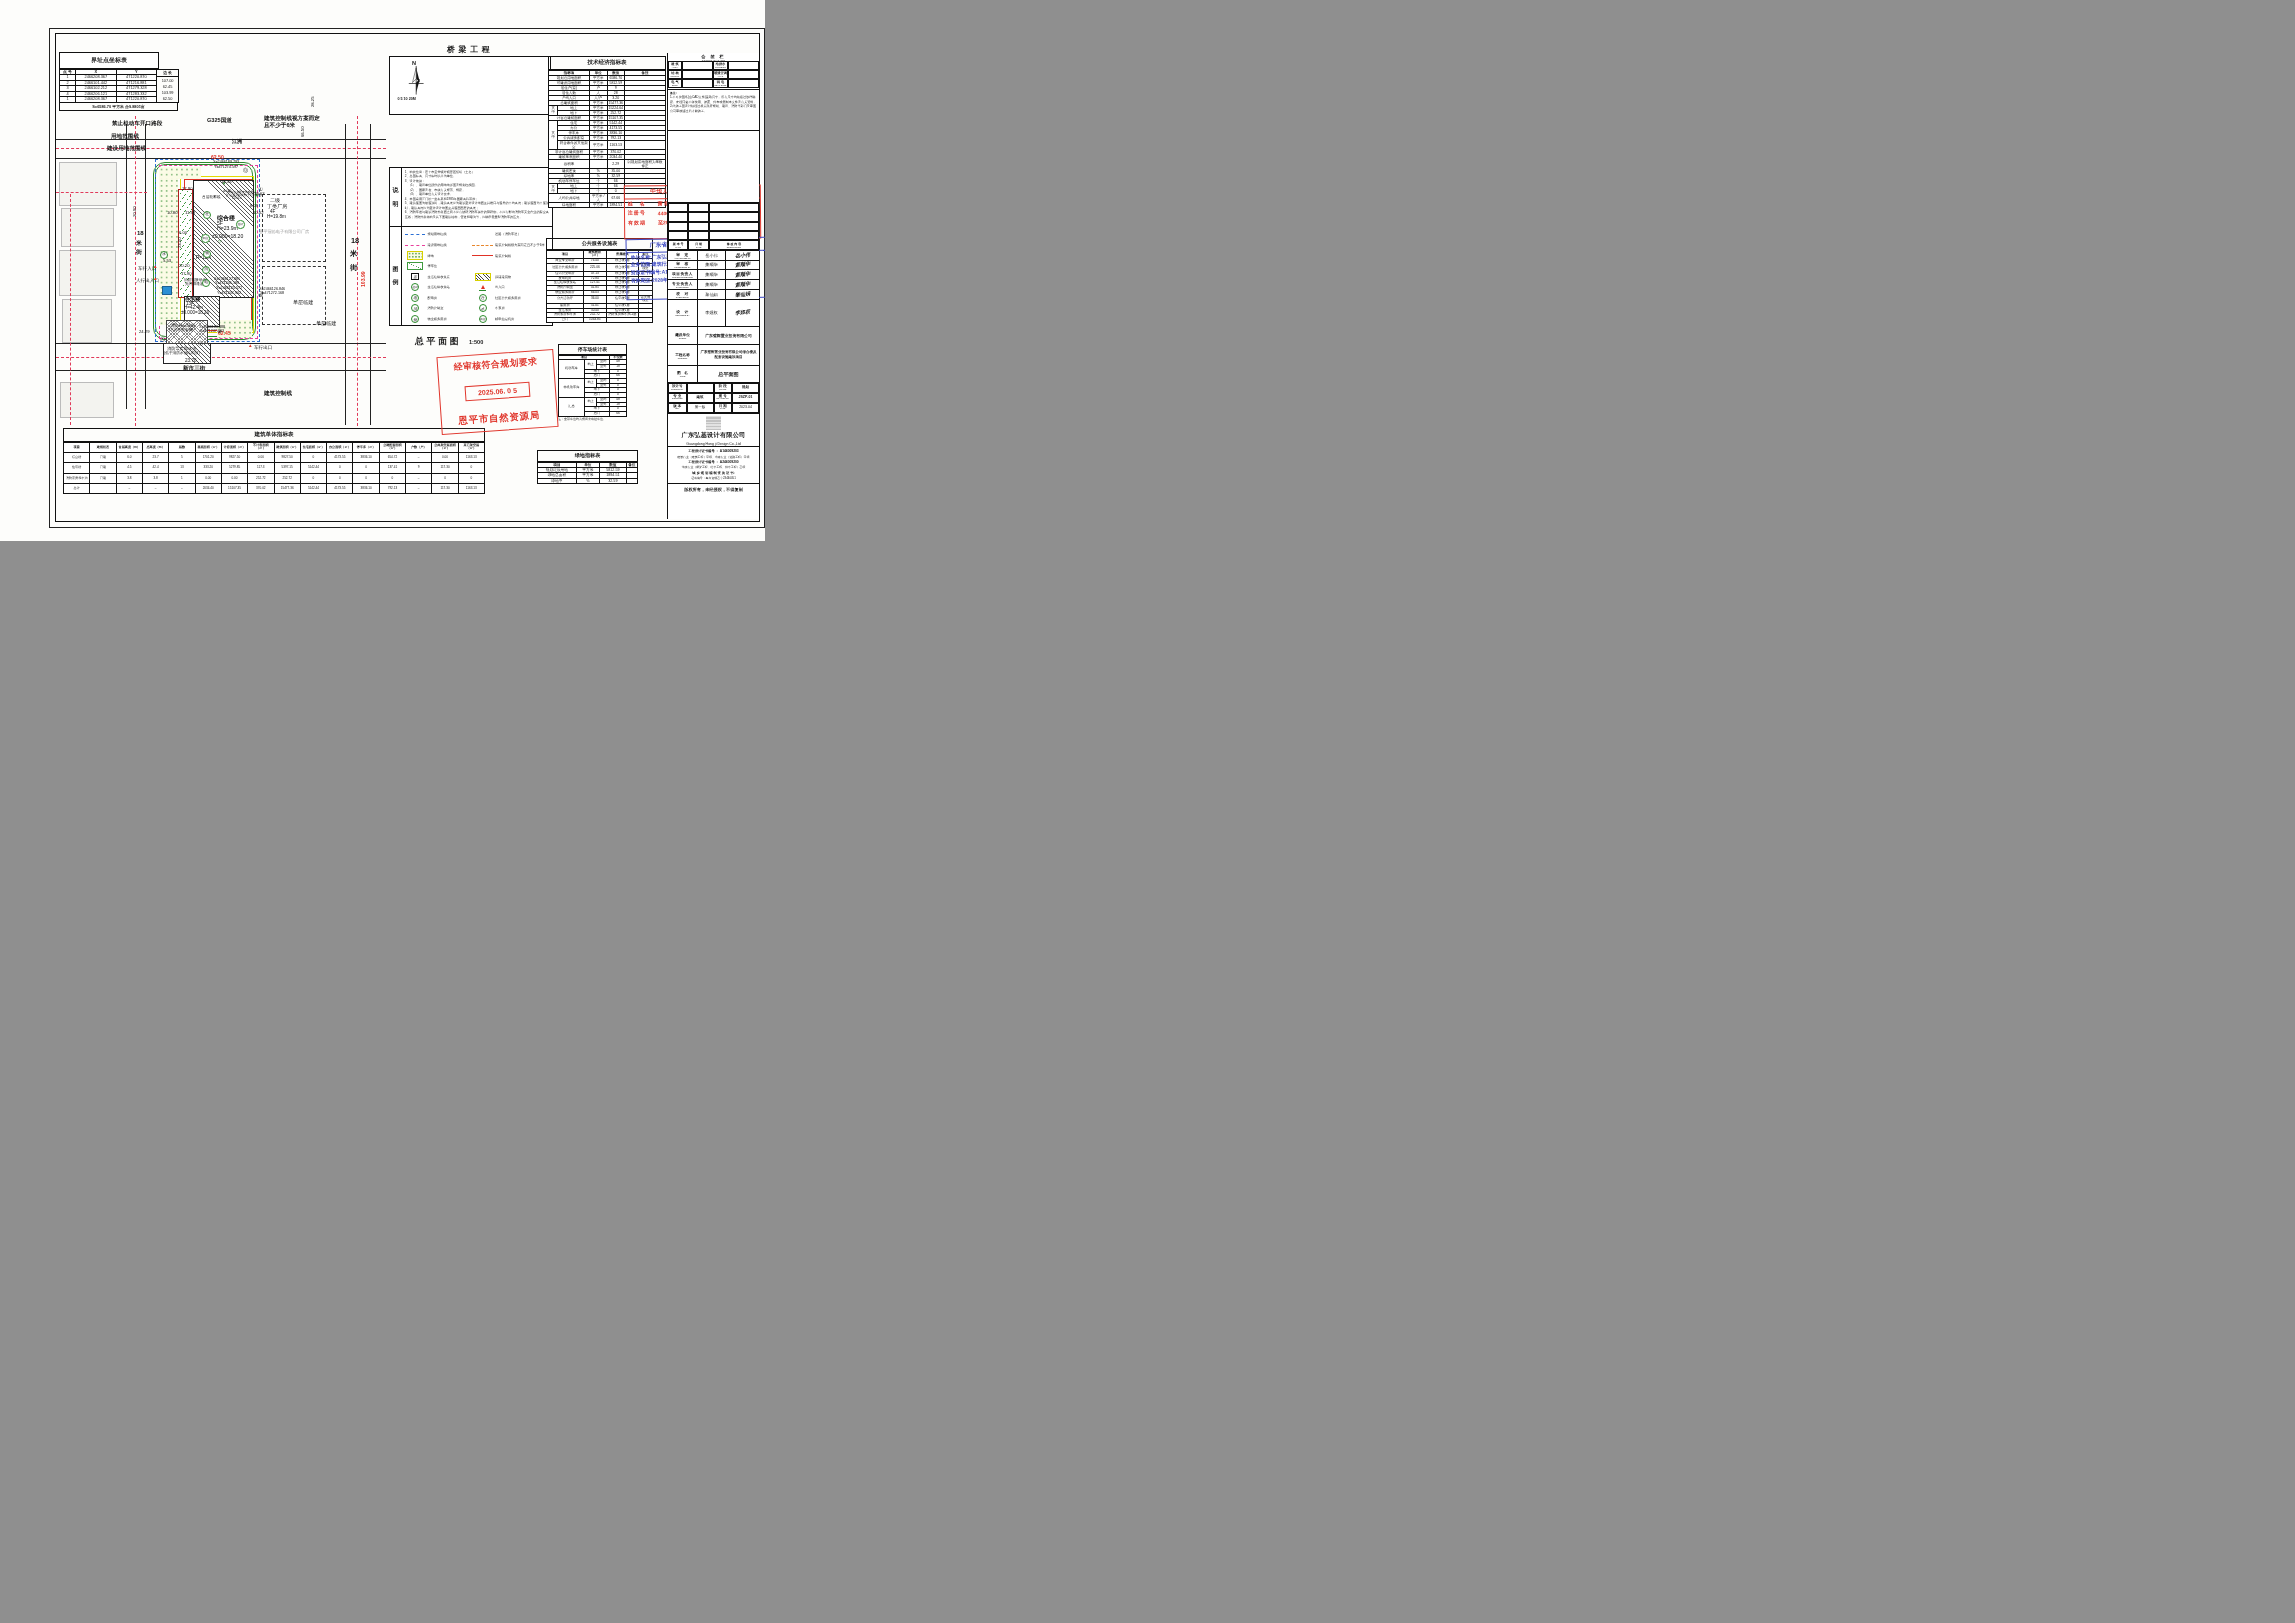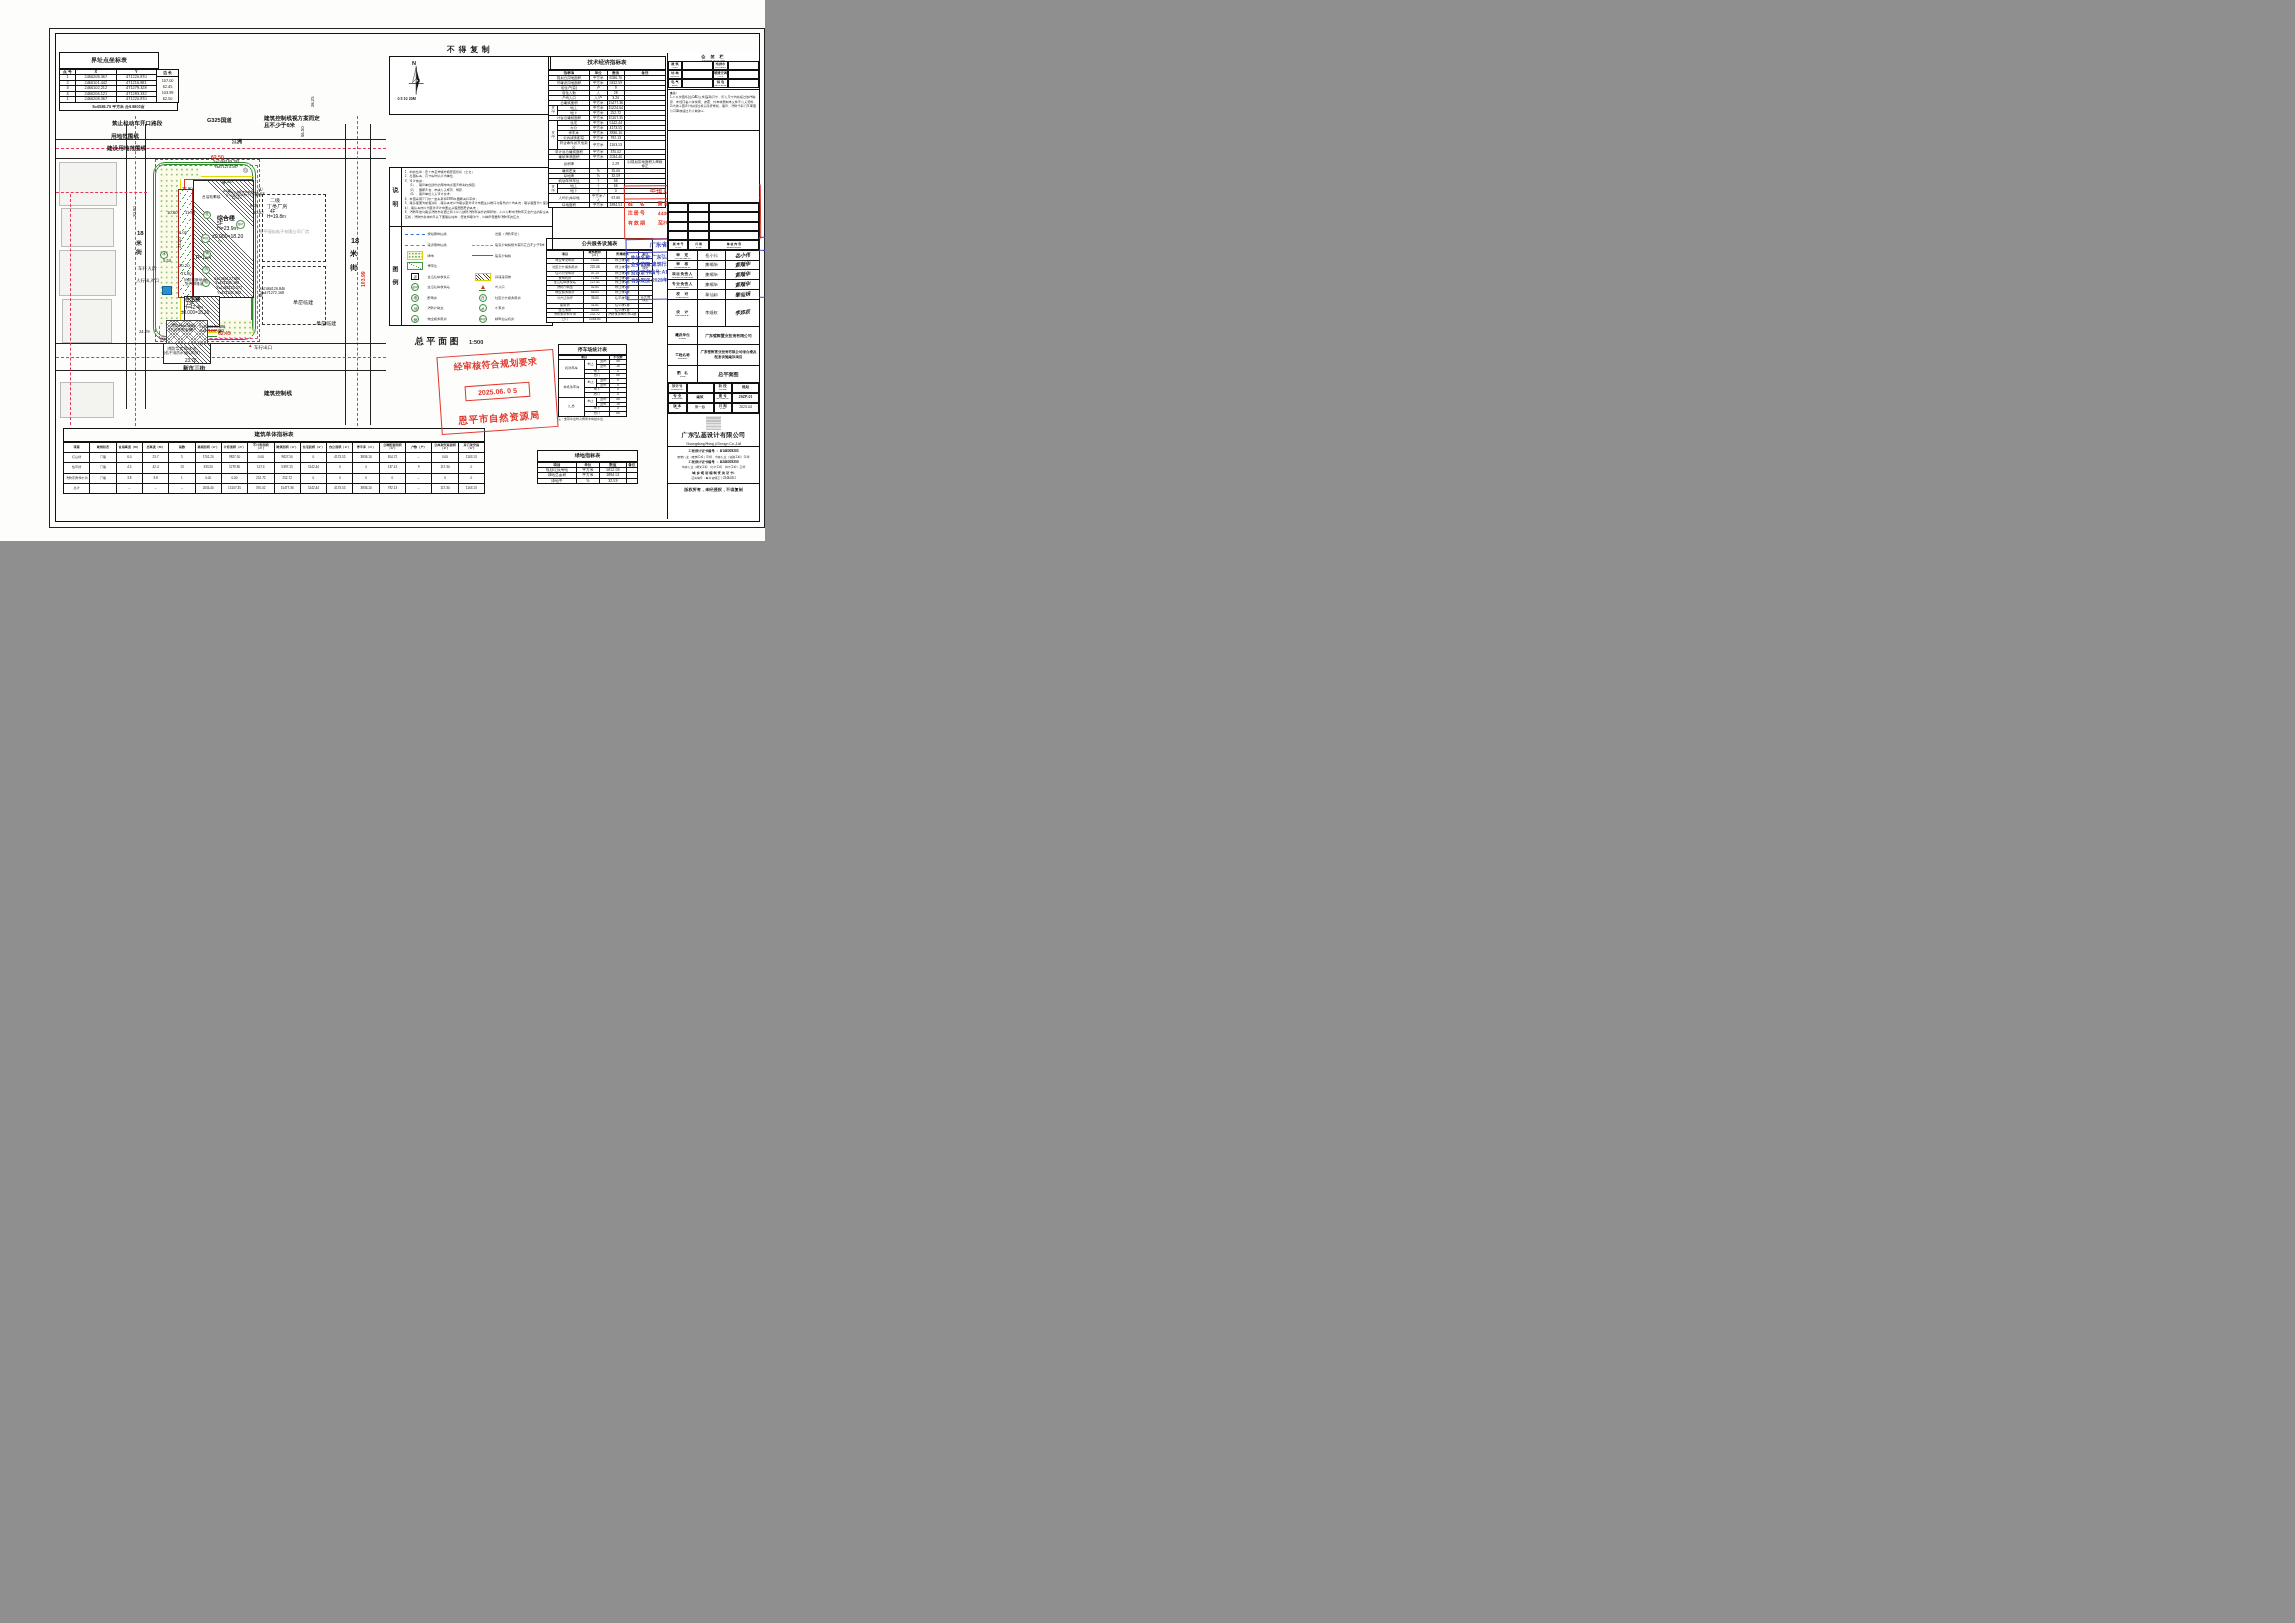--- a/index.html
+++ b/index.html
@@ -345,21 +345,21 @@
           <span>107.00</span>
           <span>62.45</span>
           <span>103.99</span>
           <span>62.50</span>
         </div>
       </div>
     </div>
     <div style="border:0.5px solid #111;border-top:none;width:119px;box-sizing:border-box;font-size:3.9px;text-align:center;padding:1.4px 0;font-weight:bold">S=6586.70 平方米 合9.8801亩</div>
   </div>
 
-  <div class="abs" id="loc-title">不得复制</div>
+  <div class="abs" id="loc-title">桥梁工程</div>
   <div class="abs" id="loc-box">
     <div class="abs" style="left:22px;top:2.8px;font-size:5.6px;font-weight:bold">N</div>
     <svg class="abs" style="left:15.7px;top:8.3px" width="20.4" height="30.5" viewBox="0 0 44 66">
       <line x1="22" y1="2" x2="22" y2="64" stroke="#111" stroke-width="1.5"></line>
       <polygon points="22,6 30,38 22,30" fill="#111"></polygon>
       <polygon points="22,6 14,38 22,30" fill="#fff" stroke="#111"></polygon>
       <polygon points="22,60 30,30 22,38" fill="#111"></polygon>
       <line x1="6" y1="40" x2="38" y2="40" stroke="#111" stroke-width="1.5"></line>
     </svg>
     <div class="abs" style="left:7.4px;top:40px;font-size:3.7px;font-weight:bold">0  5  10        20M</div>

